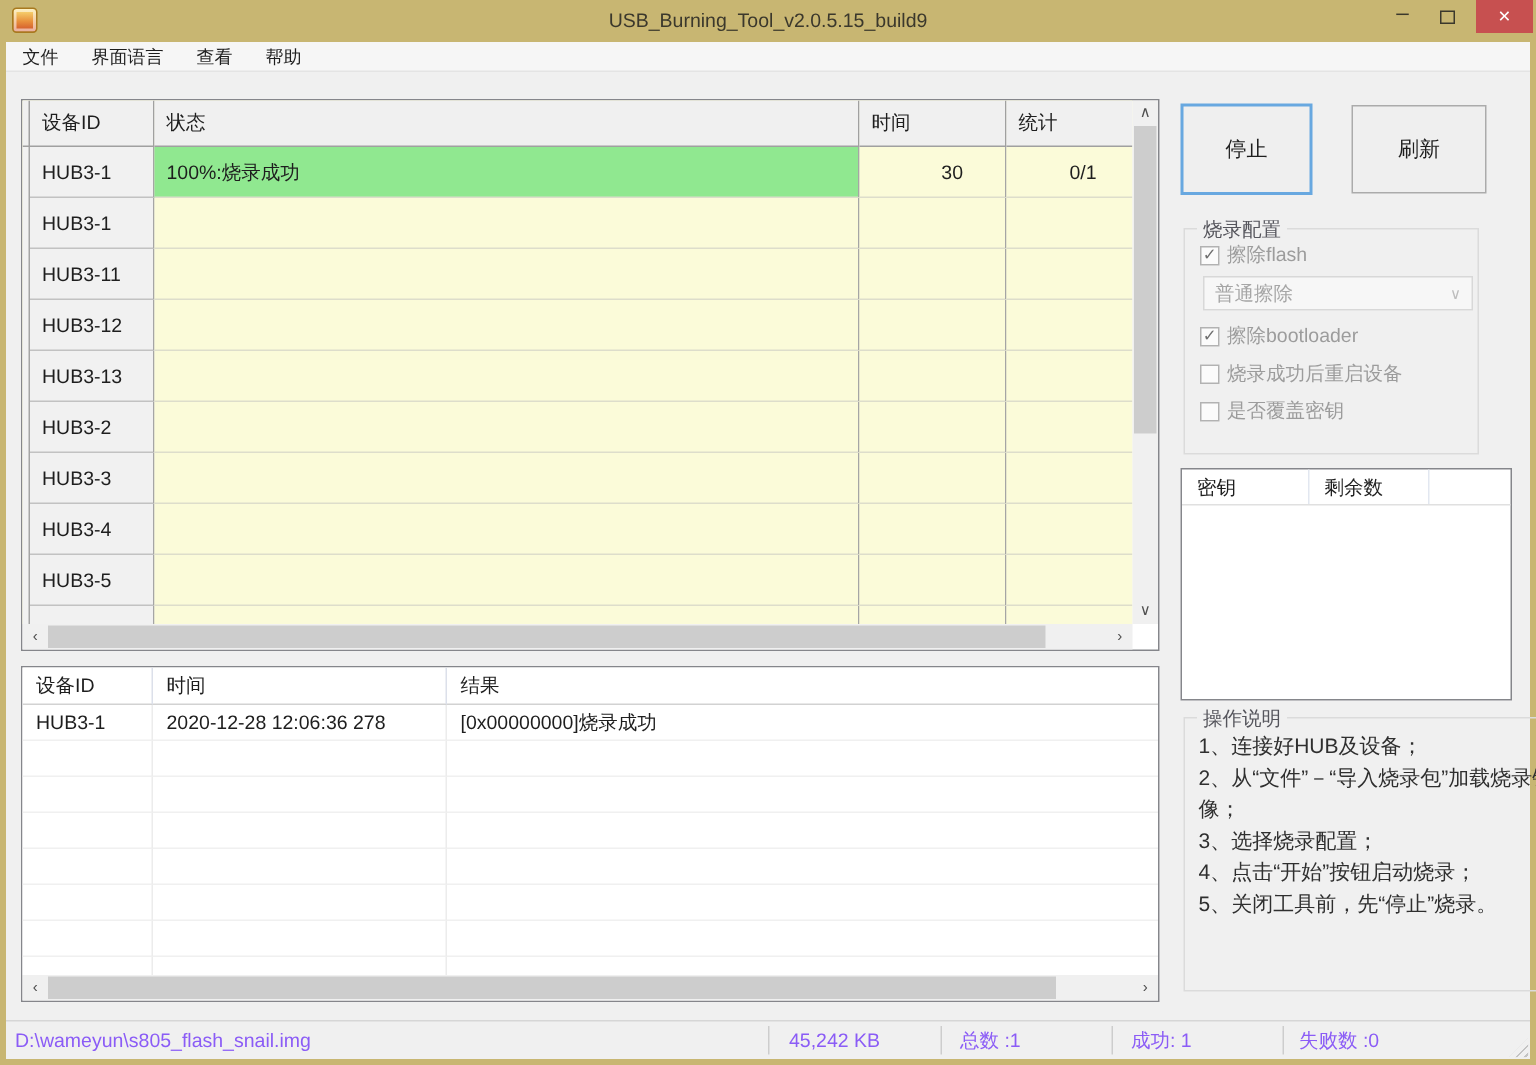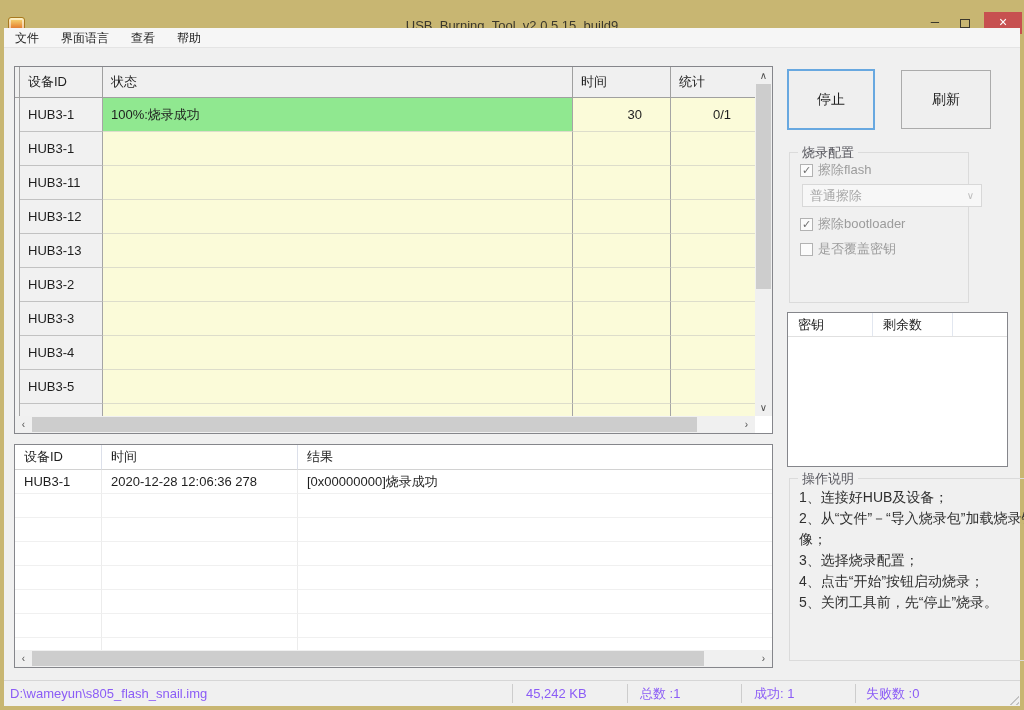--- a/index.html
+++ b/index.html
@@ -5,21 +5,21 @@
   * { margin:0; padding:0; box-sizing:border-box; }
   html,body { width:1024px; height:710px; }
   body {
     position:relative;
     font-family:"Liberation Sans", sans-serif;
     background:#C8B672;
     overflow:hidden;
     color:#1e1e1e;
   }
   
-  .titlebar { position:absolute; left:0; top:12px; width:1024px; height:16px; background:#C8B672; }
+  .titlebar { position:absolute; left:0; top:0; width:1024px; height:16px; background:#C8B672; }
   .app-icon { position:absolute; left:8px; top:5px; width:17px; height:17px; border-radius:3px;
     background:linear-gradient(180deg,#f9e07a 0%,#e8903c 55%,#cf4f2a 100%);
     border:1px solid #a8791f; box-shadow:inset 0 0 0 2px rgba(255,255,255,.55); }
   .win-title { position:absolute; left:0; right:0; top:0; height:28px; line-height:28px;
     text-align:center; font-size:13px; color:#3b382c; }
   .btn-min,.btn-max { position:absolute; top:0; height:22px; text-align:center; color:#3b382c; cursor:default; }
   .btn-min { right:78px; width:22px; font-size:15px; line-height:18px; }
   .btn-max { right:48px; width:22px; }
   .btn-max .box { display:inline-block; width:10px; height:9px; border:1px solid #3b382c; margin-top:7px; }
   .btn-close { position:absolute; right:2px; top:0; width:38px; height:22px; background:#C75050;
@@ -62,21 +62,21 @@
   .device-panel .sb-thumb-h { width:665px; }
   .log-panel .sb-thumb-h { width:672px; }
   
   .btn { position:absolute; background:#EFEFEF; font-size:14px; color:#1e1e1e;
     display:flex; align-items:center; justify-content:center; }
   .btn-stop { left:783px; top:41px; width:88px; height:61px; border:2px solid #68A8E0; }
   .btn-refresh { left:897px; top:42px; width:90px; height:59px; border:1px solid #ABABAB; }
   .groupbox { position:absolute; border:1px solid #DBDBDB; }
   .group-title { position:absolute; top:-9px; left:8px; background:#F0F0F0; padding:0 4px;
     font-size:13px; color:#55555c; line-height:17px; }
-  .cfg-group { left:785px; top:124px; width:180px; height:151px; }
+  .cfg-group { left:785px; top:124px; width:197px; height:151px; }
   .opt { display:flex; align-items:center; font-size:13px; color:#9C9C9C; margin:9px 0 0 10px; height:16px; }
   .cb { width:13px; height:13px; border:1px solid #B2B2B2; background:#FBFBFB; margin-right:5px;
     font-size:11px; line-height:11px; text-align:center; color:#6f6f6f; flex:0 0 13px; }
   .select { display:flex; align-items:center; margin:6px 0 4px 12px; width:180px; height:23px;
     border:1px solid #D8D8D8; background:#F7F7F7; font-size:13px; color:#A6A6A6; padding-left:7px; }
   .select .chev { margin-left:auto; margin-right:7px; color:#BDBDBD; font-size:10px; }
   
   .key-panel { left:783px; top:284px; width:221px; height:155px; }
   .key-head { display:flex; height:24px; font-size:13px; border-bottom:1px solid #E0E0E0; }
   .key-head .kcell { display:flex; align-items:center; padding-left:10px; border-right:1px solid #E2E7F0; }
@@ -226,20 +226,24 @@
       <span class="cb">✓</span>
       <span>擦除flash</span>
     </div>
     <div class="select">
       <span>普通擦除</span>
       <span class="chev">∨</span>
     </div>
     <div class="opt">
       <span class="cb">✓</span>
       <span>擦除bootloader</span>
+    </div>
+    <div class="opt">
+      <span class="cb"></span>
+      <span>烧录成功后重启设备</span>
     </div>
     <div class="opt">
       <span class="cb"></span>
       <span>是否覆盖密钥</span>
     </div>
   </div>
 
   <div class="sunken key-panel">
     <div class="key-head">
       <div class="kcell kc1">密钥</div>

